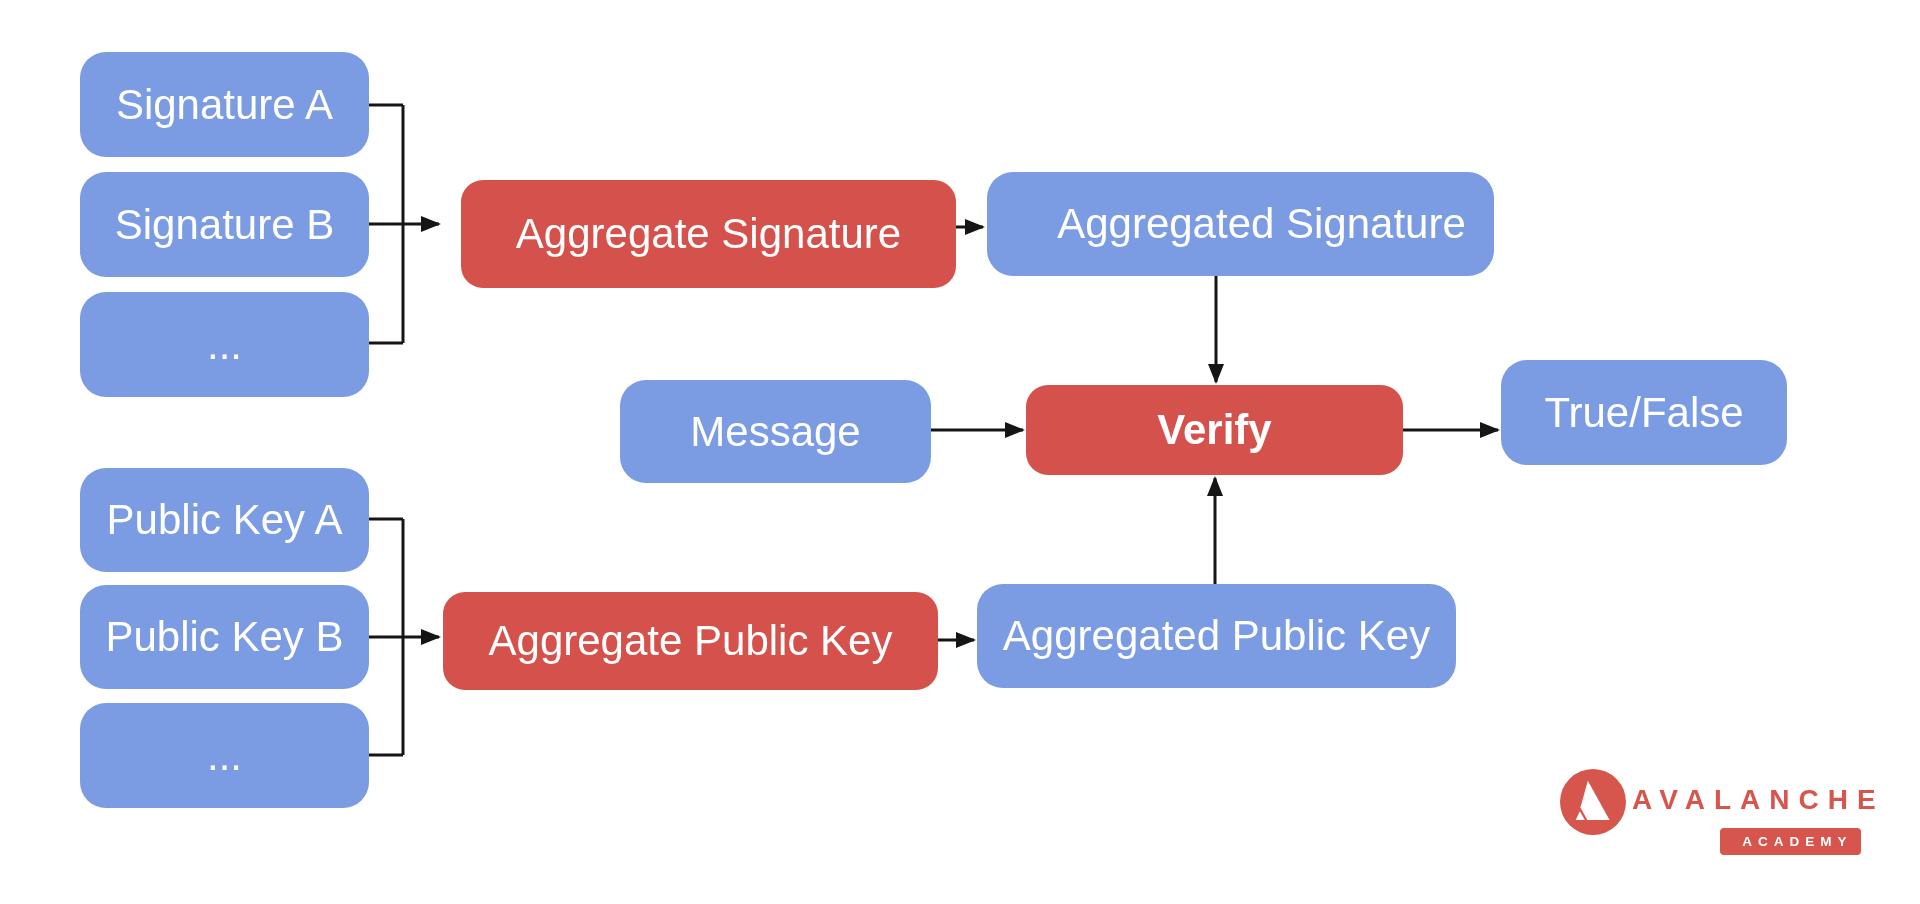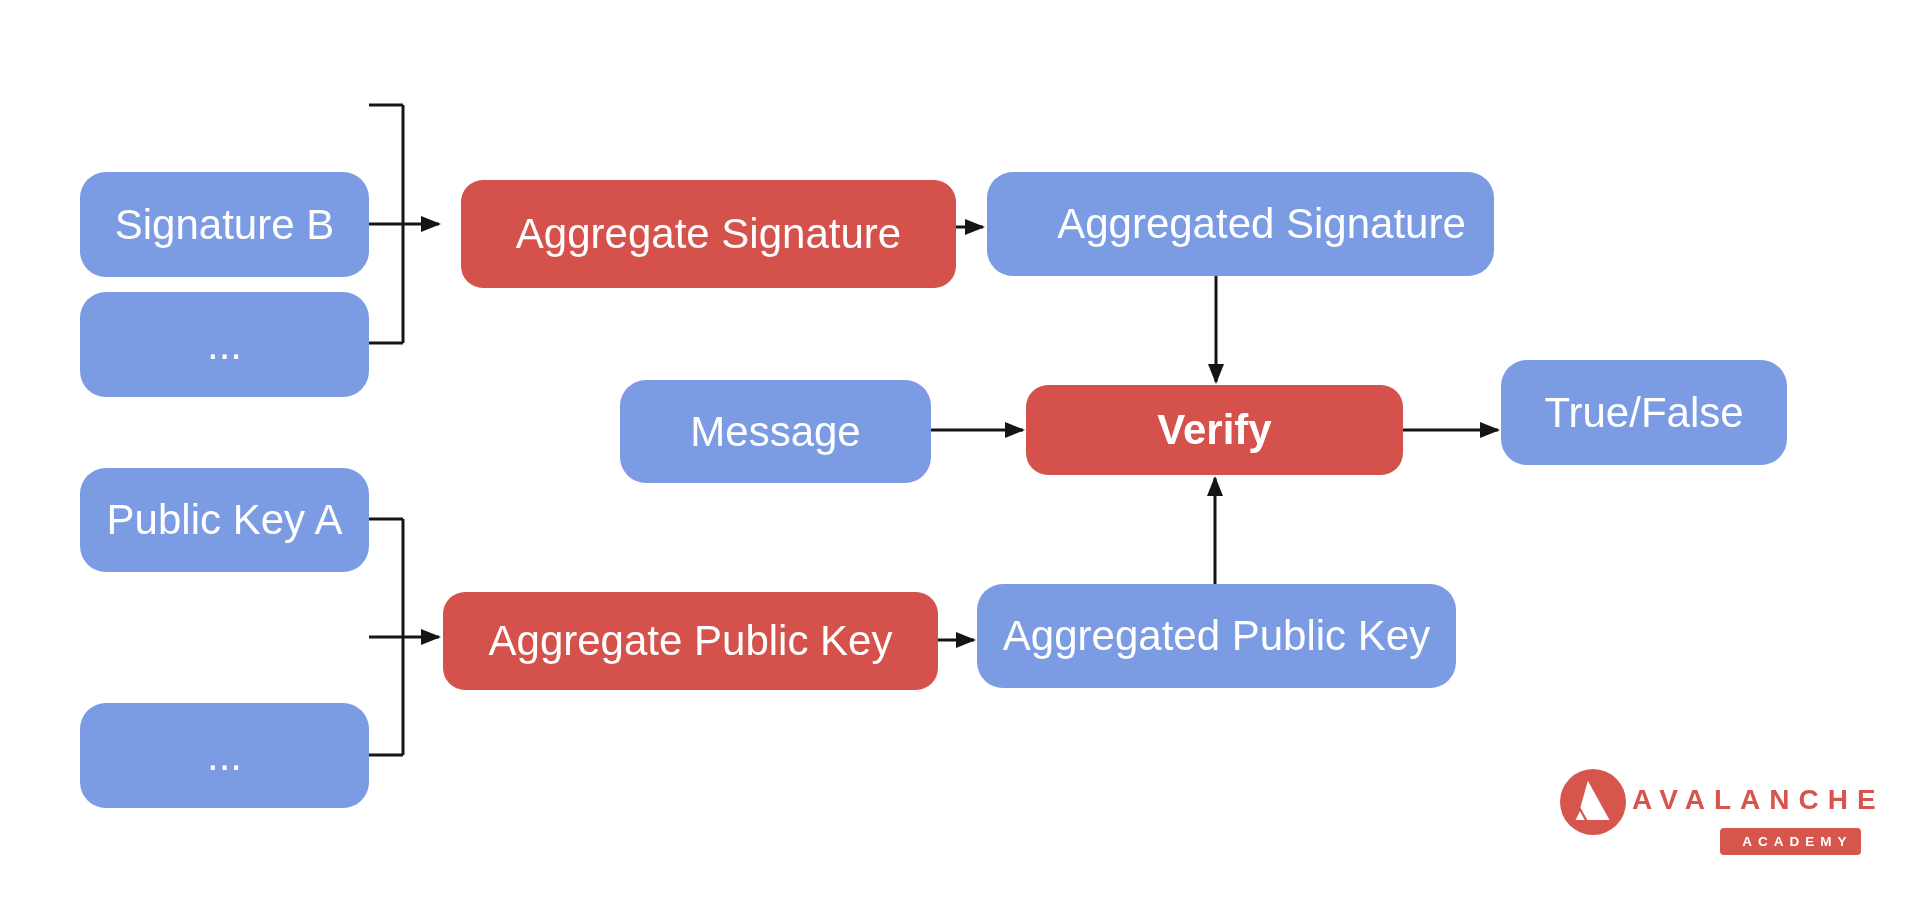--- a/index.html
+++ b/index.html
@@ -65,28 +65,30 @@
     <path class="wire" d="M1215 584 V478" marker-end="url(#ah)"></path>
 
     <path class="wire" d="M369 519 H403"></path>
     <path class="wire" d="M403 519 V755"></path>
     <path class="wire" d="M369 755 H403"></path>
     <path class="wire" d="M369 637 H439" marker-end="url(#ah)"></path>
 
     <path class="wire" d="M938 640 H974" marker-end="url(#ah)"></path>
   </svg>
 
+  <div class="node blue n-sig-a">Signature A</div>
   <div class="node blue n-sig-b">Signature B</div>
   <div class="node blue n-sig-m">...</div>
   <div class="node red  n-agg-sig">Aggregate Signature</div>
   <div class="node blue n-agd-sig">Aggregated Signature</div>
   <div class="node blue n-msg">Message</div>
   <div class="node red bold n-verify">Verify</div>
   <div class="node blue n-tf">True/False</div>
   <div class="node blue n-pk-a">Public Key A</div>
+  <div class="node blue n-pk-b">Public Key B</div>
   <div class="node blue n-pk-m">...</div>
   <div class="node red  n-agg-pk">Aggregate Public Key</div>
   <div class="node blue n-agd-pk">Aggregated Public Key</div>
 
   <svg class="logo-mark" viewBox="0 0 64 64">
     <circle class="logo-circle" cx="32" cy="32" r="32"></circle>
     <path class="logo-glyph" d="M27,11.5 L48,49.5 L26.5,49.5 L19.8,37.3 Z"></path>
     <path class="logo-glyph" d="M15.2,49.5 L24,49.5 L19.3,41 Z"></path>
   </svg>
   <div class="logo-brand">AVALANCHE</div>

